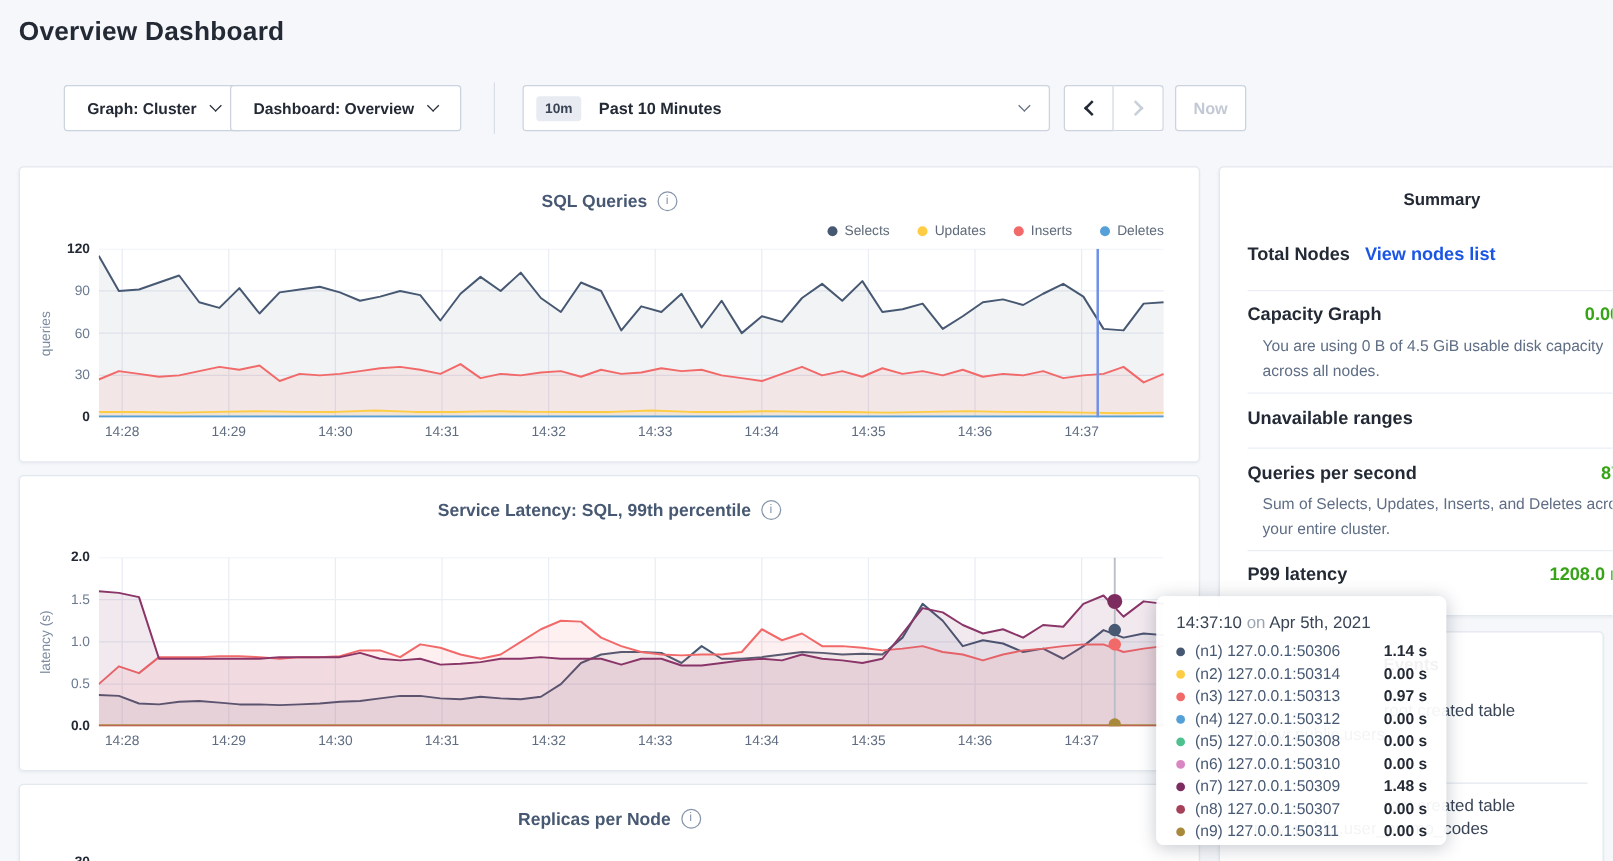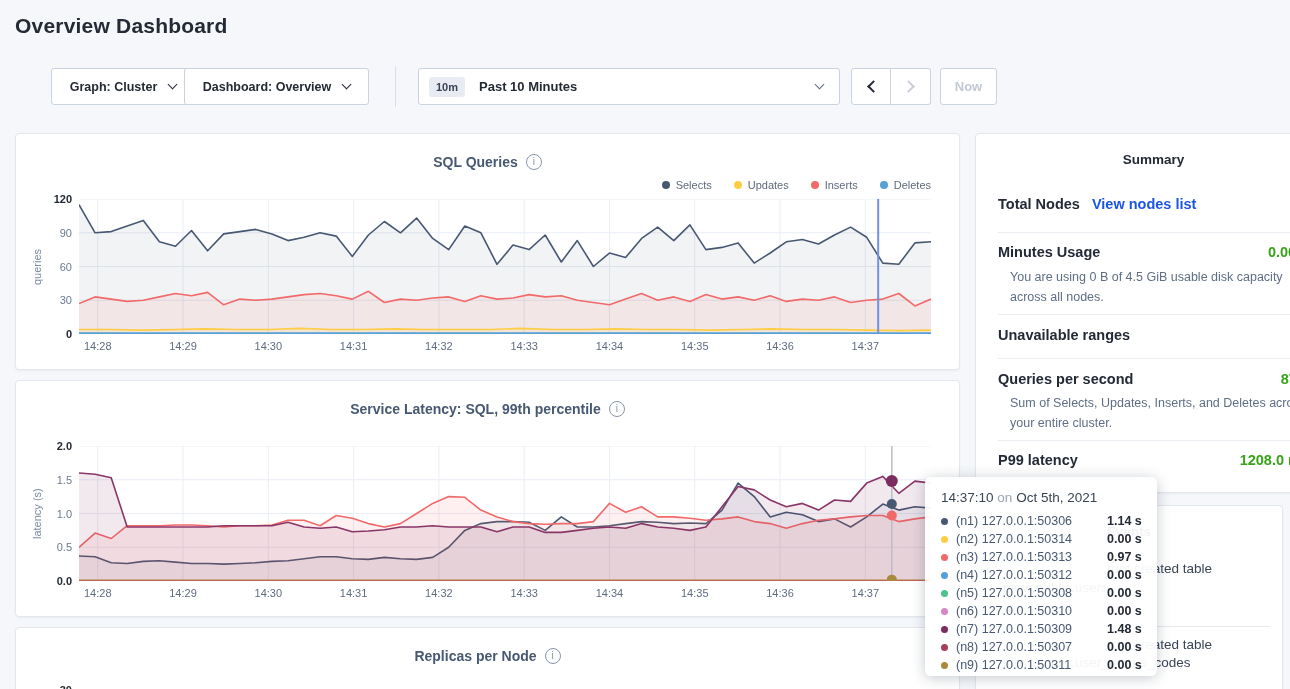--- a/index.html
+++ b/index.html
@@ -240,21 +240,21 @@
   <div class="panel-header">Summary</div>
 
   <div class="sum-row" style="top:62px;">
     <span class="sum-label">Total Nodes</span>
     <span class="sum-link">View nodes list</span>
     <span class="sum-value">9</span>
   </div>
   <div class="sum-divider" style="top:98px;"></div>
 
   <div class="sum-row" style="top:110px;">
-    <span class="sum-label">Minutes Usage</span>
+    <span class="sum-label">Capacity Graph</span>
     <span class="sum-value">0.00%</span>
   </div>
   <div class="sum-desc" style="top:133px;">You are using 0 B of 4.5 GiB usable disk capacity across all nodes.</div>
   <div class="sum-divider" style="top:180px;"></div>
 
   <div class="sum-row" style="top:193px;">
     <span class="sum-label">Unavailable ranges</span>
     <span class="sum-value">0</span>
   </div>
   <div class="sum-divider" style="top:224px;"></div>
@@ -278,21 +278,21 @@
   <div class="event-line" style="top:74px; left:27px;">movr.public.users</div>
   <div class="event-divider" style="top:120px;"></div>
   <div class="event-line" style="top:131px; left:131px;">root created table</div>
   <div class="event-line" style="top:149px; left:27px;">movr.public.user_promo_codes</div>
 </div>
 
 <div id="tooltip">
   <div class="tt-header">
     <span>14:37:10</span>
     <span class="tt-on">on</span>
-    <span>Oct 5th, 2021</span>
+    <span>Apr 5th, 2021</span>
   </div>
   <div id="tooltip-rows">
       <div class="tt-row">
         <span class="tt-dot" style="background: rgb(71, 88, 114);"></span>
         <span class="tt-label">(n1) 127.0.0.1:50306</span>
         <span class="tt-value">1.14 s</span>
       </div>
       <div class="tt-row">
         <span class="tt-dot" style="background: rgb(255, 205, 68);"></span>
         <span class="tt-label">(n2) 127.0.0.1:50314</span>

